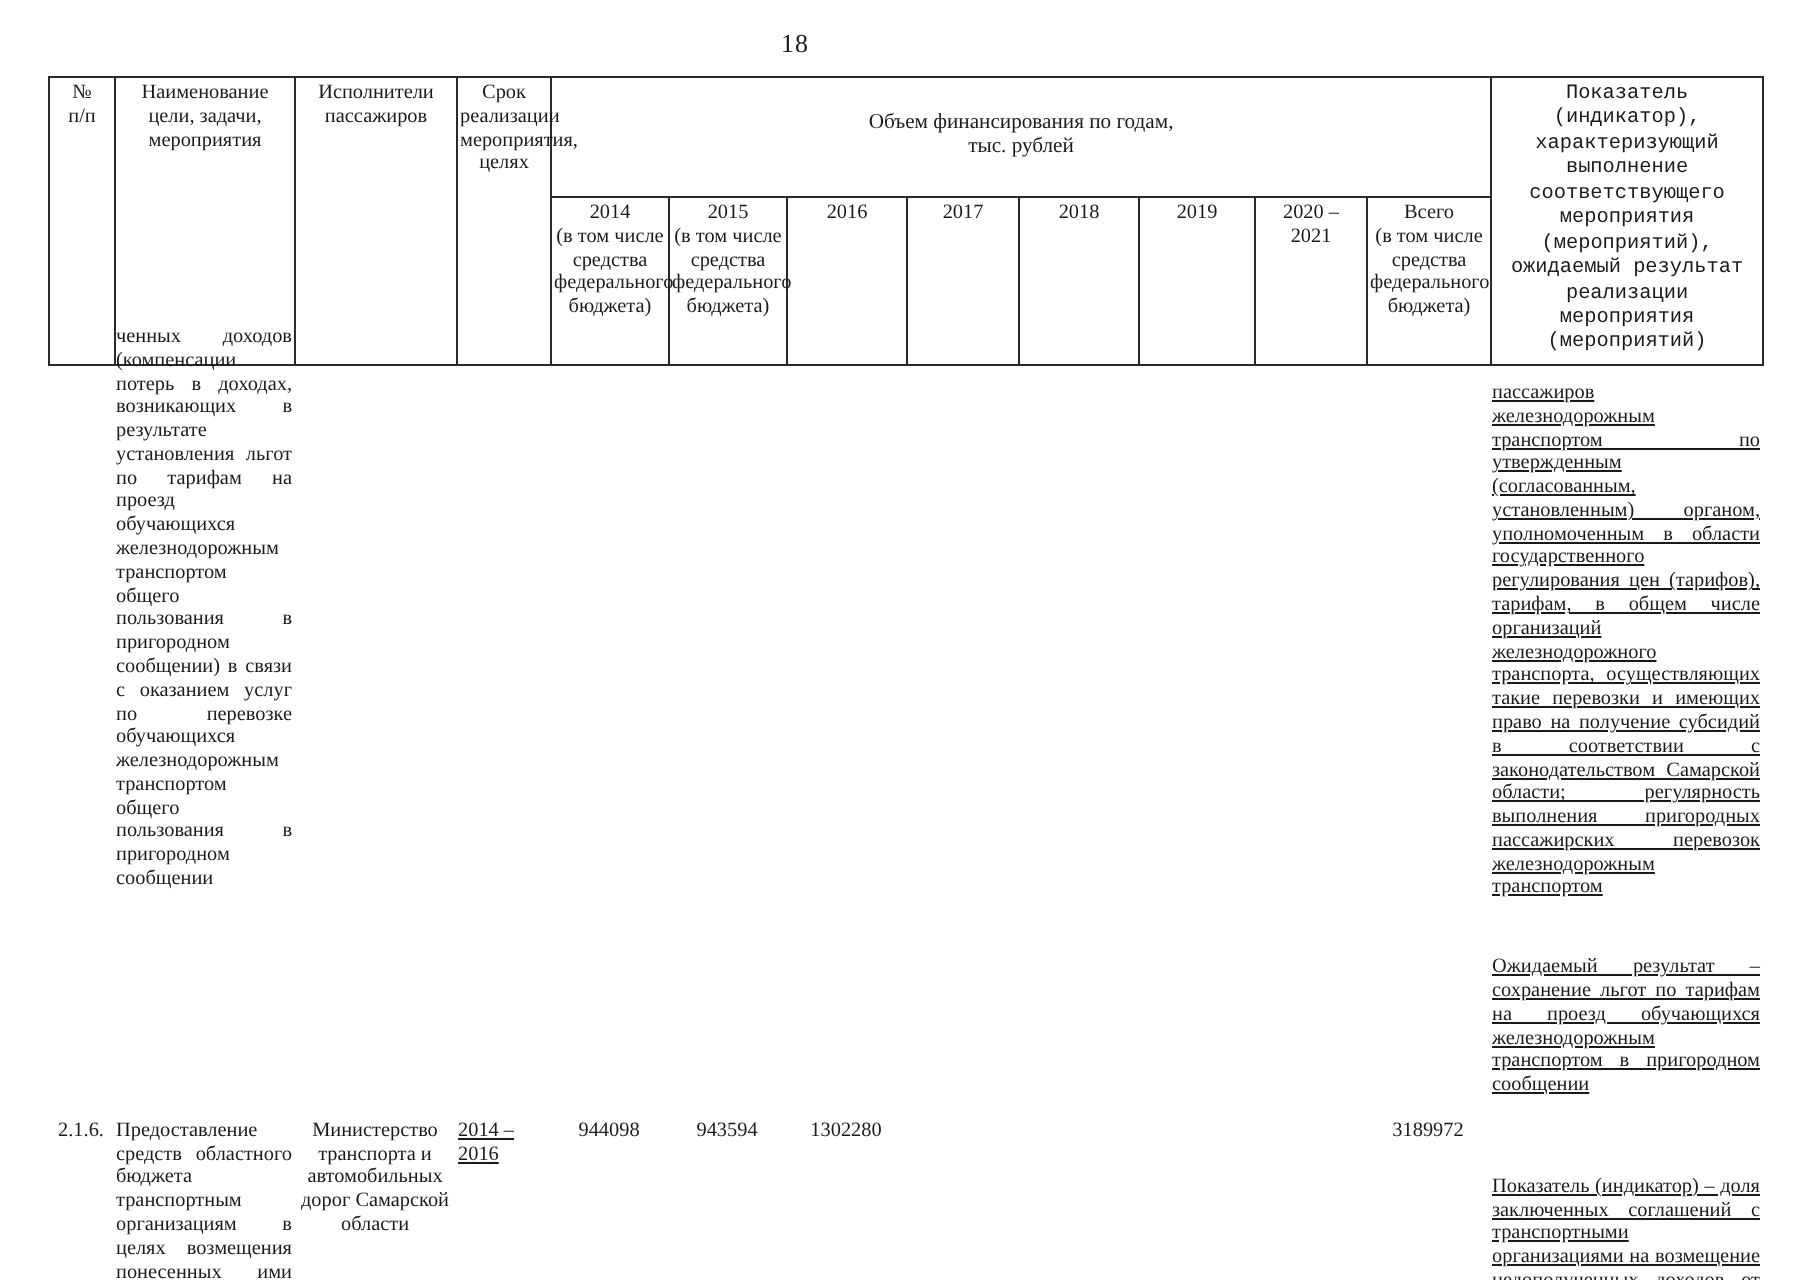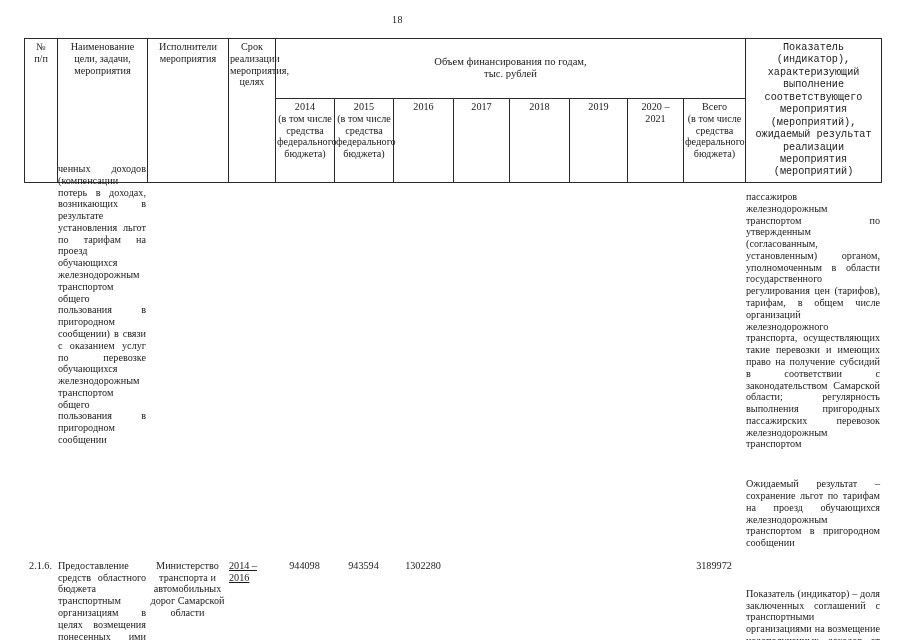--- a/index.html
+++ b/index.html
@@ -15,21 +15,21 @@
     color: #1a1a1a;
     overflow: hidden;
   }
 
   .page-number {
     position: absolute;
     top: 14px;
     left: 0;
     width: 795px;
     text-align: center;
-    font-size: 10px;
+    font-size: 13px;
     letter-spacing: 0.5px;
   }
 
   
   .tbl-header {
     position: absolute;
     left: 24px;
     top: 38px;
     width: 857px;
     border-collapse: collapse;
@@ -88,21 +88,21 @@
   }
   .tbl-body td {
     border: 0;
     vertical-align: top;
     padding: 0 1px;
   }
   .j { text-align: justify; text-align-last: left; margin-top: 28px; }
   .c { text-align: center; }
   .l { text-align: left; text-decoration: underline; }
 
-  .cell-inner { display: block; }
+  .cell-inner { display: block; text-decoration: underline; }
 
   .row-number { text-align: center; padding-left: 1px; margin-left: 40px; }
 
   .block-spacer { height: 11px; }
 </style>
 </head>
 <body>
 
 <div class="page-number">18</div>
 
@@ -122,21 +122,21 @@
       <col class="col-total">
     <col class="col-ind">
   </colgroup>
   <tbody>
       <tr>
     <td rowspan="2" class="hcell-pad">
       <span>№</span><br>
       <span>п/п</span>
     </td>
     <td rowspan="2" class="hcell-pad">Наименование цели, задачи, мероприятия</td>
-    <td rowspan="2" class="hcell-pad">Исполнители мероприятия</td>
+    <td rowspan="2" class="hcell-pad">Исполнители пассажиров</td>
     <td rowspan="2" class="hcell-pad">Срок реализации мероприятия, целях</td>
     <td colspan="8" class="fin-title">
       <span>Объем финансирования по годам,</span><br>
       <span>тыс. рублей</span>
     </td>
     <td rowspan="2" class="ind-title">Показатель (индикатор), характеризующий выполнение соответствующего мероприятия (мероприятий), ожидаемый результат реализации мероприятия (мероприятий)</td>
   </tr>
   <tr>
     <td class="hcell-pad">
       <span>2014</span><br>

